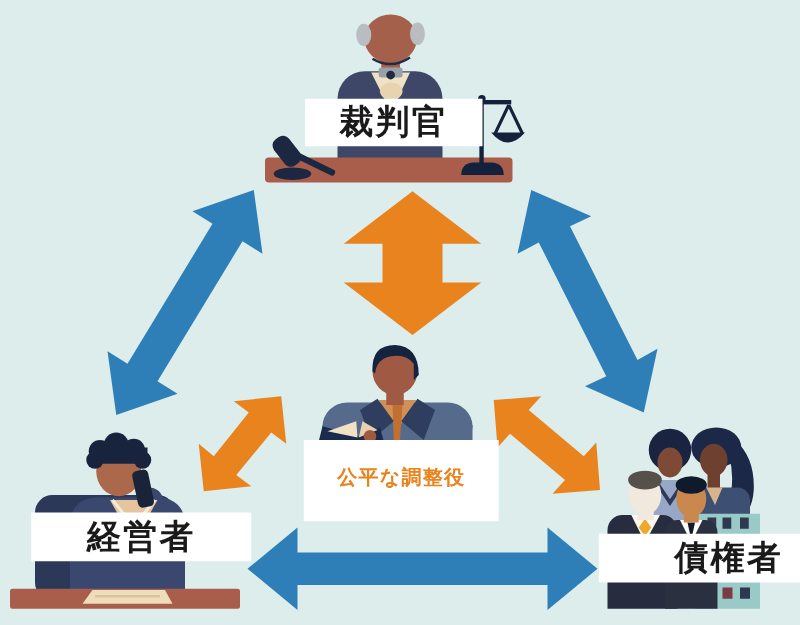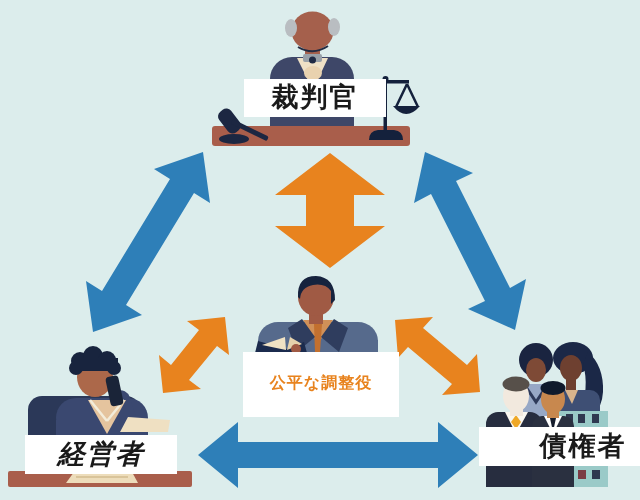--- a/index.html
+++ b/index.html
@@ -19,21 +19,21 @@
     text-align:center;
     color:#1A1A1A;
     line-height:1.1;
   }
   .label-main{
     font-size:27px;
     font-weight:bold;
     letter-spacing:2px;
   }
   .label-box.judge   {left:244px;top:79px; width:142px;height:38px;}
-  .label-box.manager {left:25px; top:435px;width:152px;height:39px;font-style:italic;}
+  .label-box.manager {left:25px; top:410px;width:176px;height:39px;}
   .label-box.creditor{left:479px;top:427px;width:132px;height:39px;padding-left:38px;}
   .label-box.trustee {left:243px;top:352px;width:156px;height:65px;}
   .trustee-sub{
     font-size:16px;font-weight:bold;color:#E8831E;letter-spacing:1px;margin-bottom:3px;
   }
   .trustee-main{
     font-size:25px;font-weight:bold;letter-spacing:1px;
   }
 </style>
 </head>

